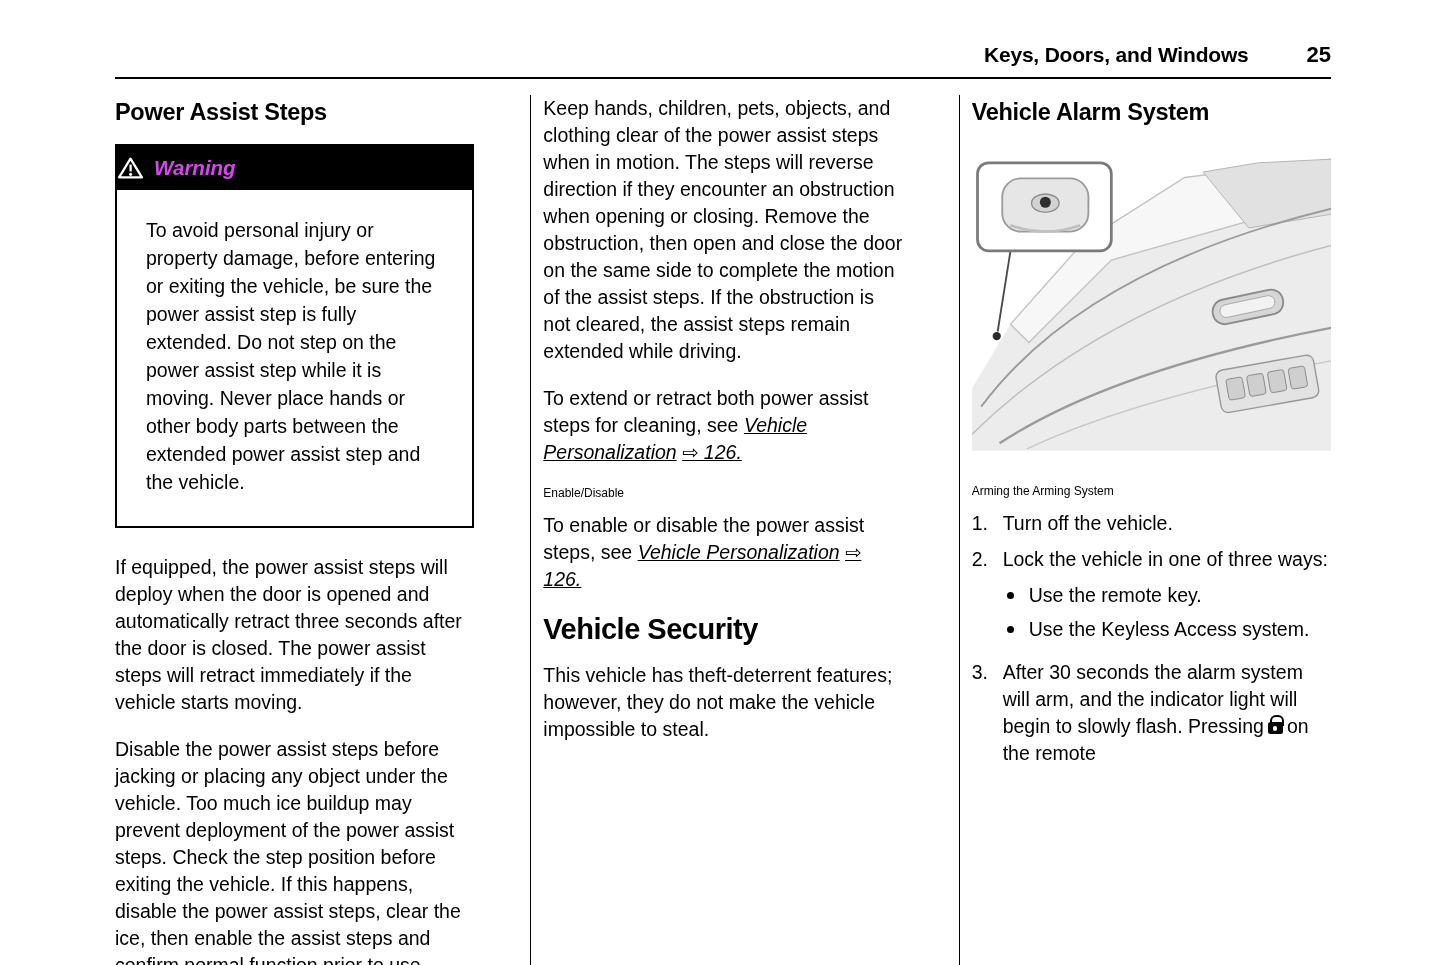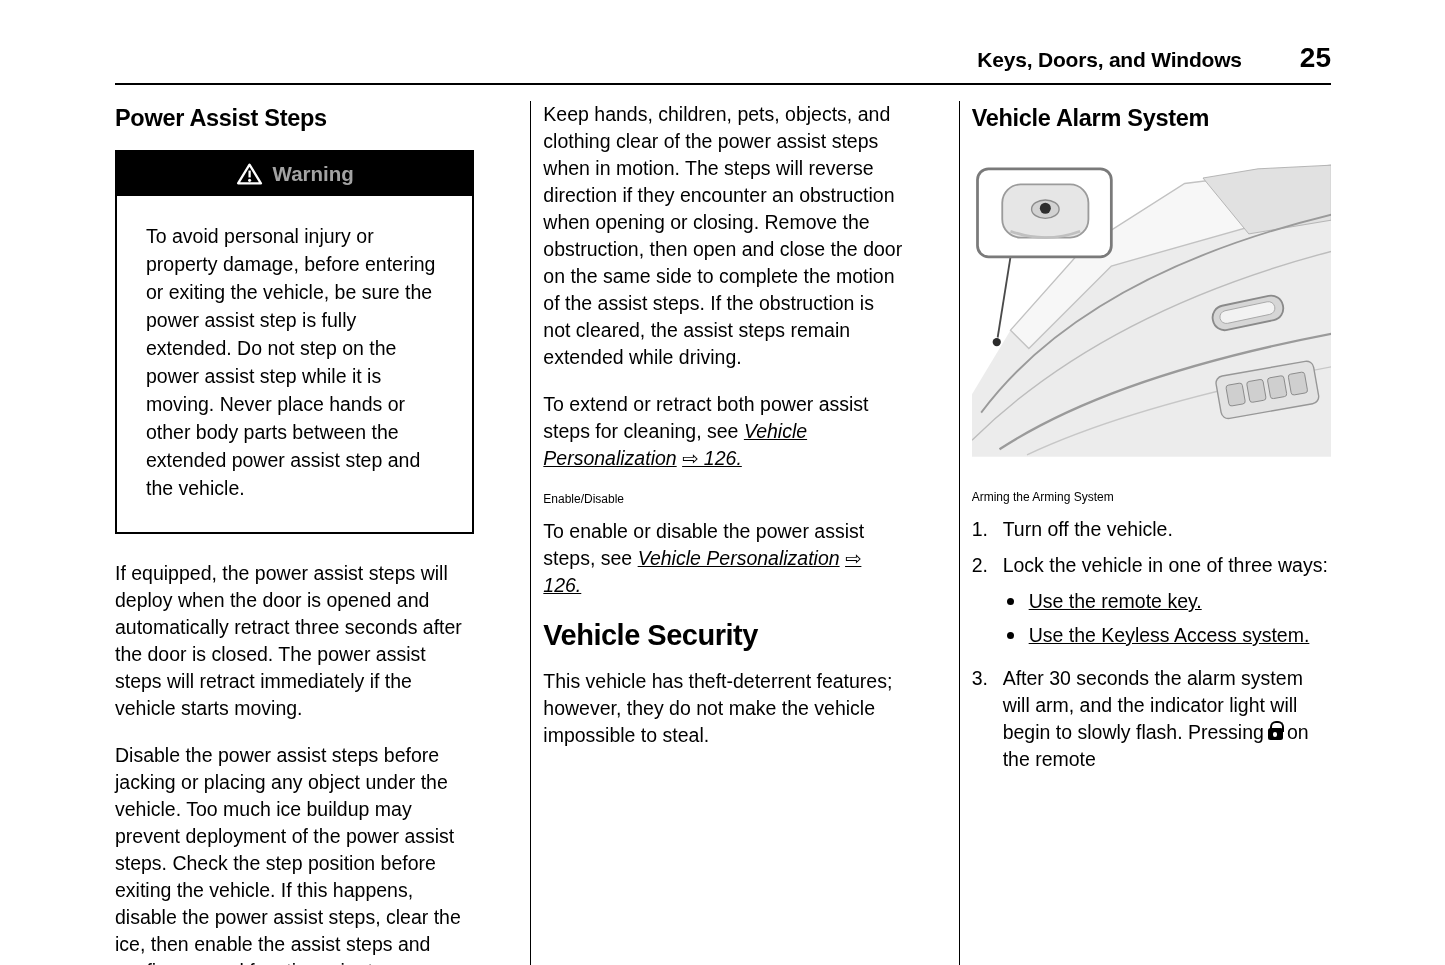--- a/index.html
+++ b/index.html
@@ -19,21 +19,21 @@
   
   .page-header {
     display: flex;
     justify-content: flex-end;
     align-items: baseline;
     gap: 58px;
     border-bottom: 2px solid #000;
     padding-bottom: 9px;
   }
   .header-title { font-size: 21px; font-weight: bold; letter-spacing: -0.2px; }
-  .header-page  { font-size: 28px; font-weight: bold; }
+  .header-page  { font-size: 22px; font-weight: bold; }
   
   .columns { display: flex; margin-top: 16px; align-items: stretch; }
   .col { flex: 1; min-width: 0; }
   .col:not(:first-child) { border-left: 1.5px solid #000; padding-left: 12px; margin-left: 36px; }
   .col:not(:last-child)  { padding-right: 20px; }
   h1.col-heading {
     font-size: 23.5px;
     font-weight: bold;
     letter-spacing: -0.3px;
     margin: 4px 0 18px 0;
@@ -52,28 +52,29 @@
   p.body-text {
     font-size: 19.5px;
     line-height: 27px;
     margin: 0 0 20px 0;
   }
   em { font-style: italic; text-decoration: underline; }
   
   .warning-box { border: 2.5px solid #000; margin: 0 0 26px 0; }
   .warning-header {
     background: #000;
-    color: #a3a3a3;
+    color: #d946ef;
     height: 44px;
     display: flex;
     align-items: center;
-    justify-content: center;
+    justify-content: flex-start;
     gap: 10px;
     font-size: 20.5px;
     font-weight: bold;
+    font-style: italic;
   }
   .warning-triangle { display: inline-flex; align-items: center; }
   .warning-body {
     font-size: 19.5px;
     line-height: 28px;
     margin: 16px;
     padding: 10px 13px 14px 13px;
   }
   
   .illustration {
@@ -81,21 +82,21 @@
     height: 320px;
     margin-bottom: 16px;
   }
   .illustration svg { width: 100%; height: 100%; display: block; }
   
   .steps { font-size: 19.5px; line-height: 27px; }
   .step { display: flex; gap: 9px; margin-bottom: 9px; }
   .step-num { min-width: 22px; flex-shrink: 0; }
   .step-body { flex: 1; }
   .bullets { margin: 9px 0 2px 4px; }
-  .bullet { display: flex; gap: 15px; margin-bottom: 7px; text-decoration: underline; }
+  .bullet { display: flex; gap: 15px; margin-bottom: 7px; }
   .bullet-dot {
     width: 7px; height: 7px;
     background: #000; border-radius: 50%;
     flex-shrink: 0;
     margin-top: 10px;
   }
   
   .lock-icon {
     display: inline-block;
     position: relative;

